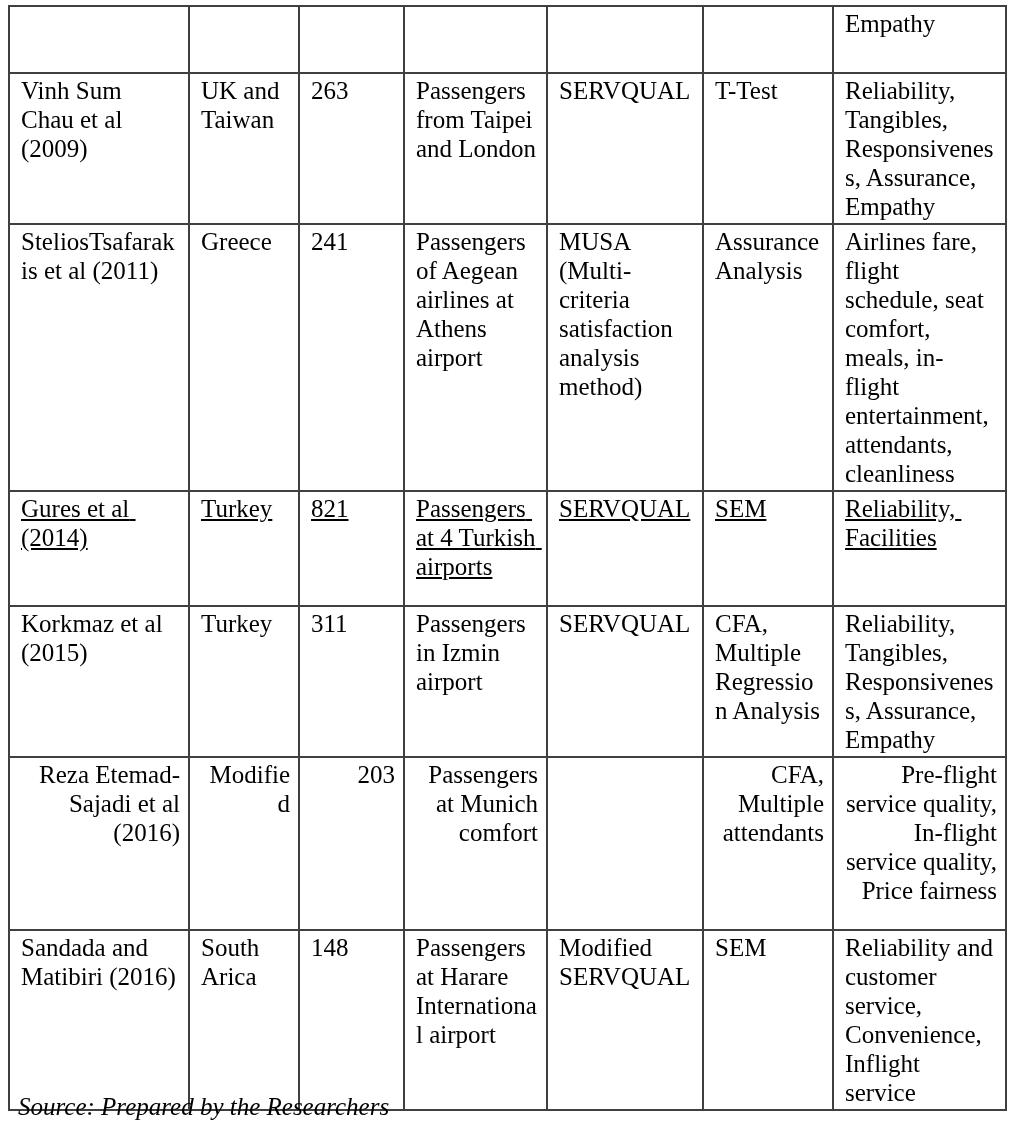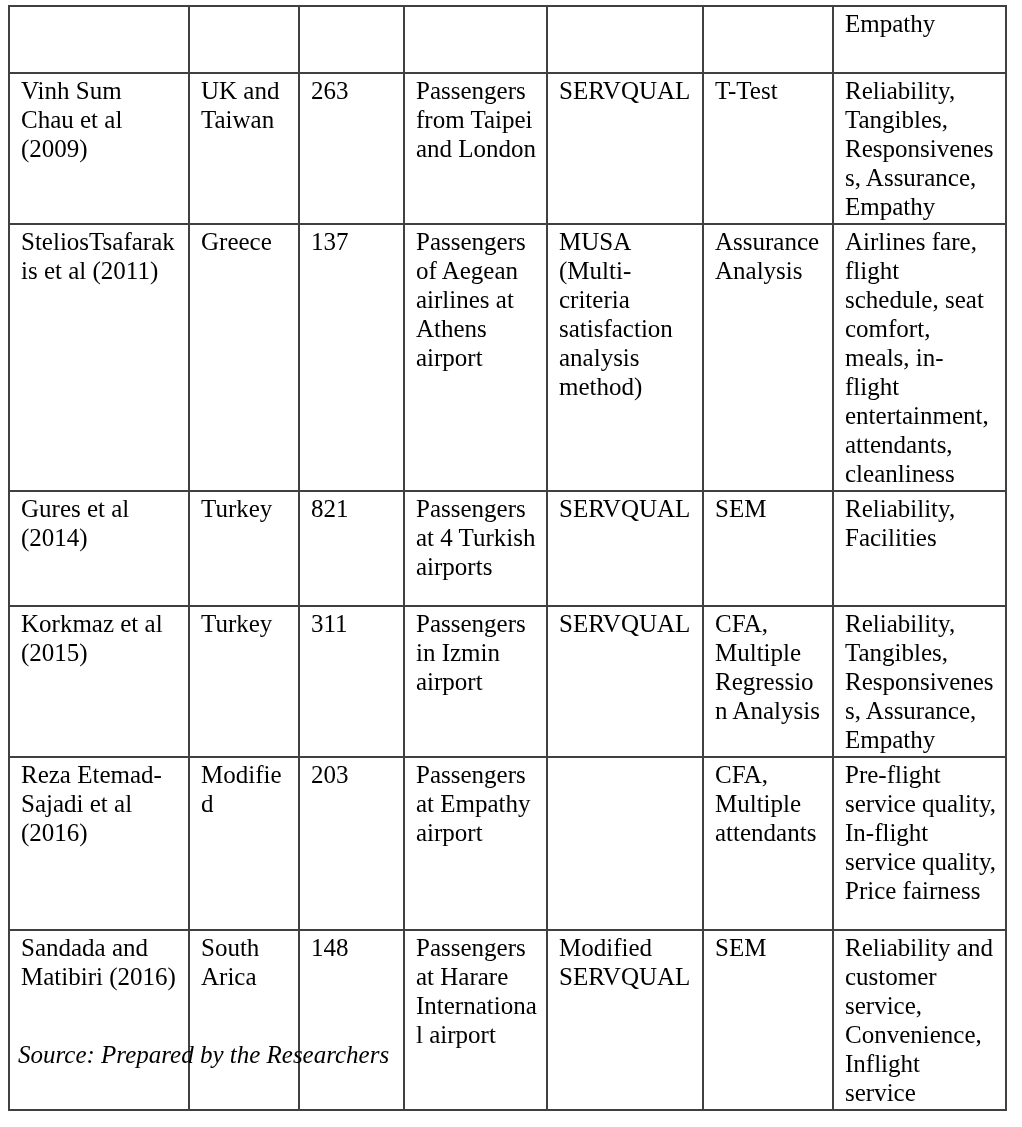--- a/index.html
+++ b/index.html
@@ -37,28 +37,28 @@
   col.c1 { width: 180px; }
   col.c2 { width: 110px; }
   col.c3 { width: 105px; }
   col.c4 { width: 143px; }
   col.c5 { width: 156px; }
   col.c6 { width: 130px; }
   col.c7 { width: 173px; }
   tr.r0 { height: 67px; }
   tr.r1 { height: 145px; }
   tr.r2 { height: 263px; }
-  tr.r3 { height: 115px; }
+  tr.r3 { height: 115px; text-decoration: underline; }
   tr.r4 { height: 145px; }
-  tr.r5 { height: 173px; }
+  tr.r5 { height: 173px; text-align: right; }
   tr.r6 { height: 175px; padding-left: 39px; }
   .caption {
     position: absolute;
     left: 18px;
-    top: 1040px;
+    top: 1092px;
     font-size: 25px;
     line-height: 30px;
     font-style: italic;
     color: #000000;
   }
 </style>
 </head>
 <body>
 
 <div class="page">
@@ -88,21 +88,21 @@
         <td>UK and Taiwan</td>
         <td>263</td>
         <td>Passengers from Taipei and London</td>
         <td>SERVQUAL</td>
         <td>T-Test</td>
         <td>Reliability, Tangibles, Responsiveness, Assurance, Empathy</td>
       </tr>
       <tr class="r2">
         <td>SteliosTsafarakis et al (2011)</td>
         <td>Greece</td>
-        <td>137</td>
+        <td>241</td>
         <td>Passengers of Aegean airlines at Athens airport</td>
         <td>MUSA (Multi-criteria satisfaction analysis method)</td>
         <td>Assurance Analysis</td>
         <td>Airlines fare, flight schedule, seat comfort, meals, in-flight entertainment, attendants, cleanliness</td>
       </tr>
       <tr class="r3">
         <td>Gures et al (2014)</td>
         <td>Turkey</td>
         <td>821</td>
         <td>Passengers at 4 Turkish airports</td>
@@ -116,21 +116,21 @@
         <td>311</td>
         <td>Passengers in Izmin airport</td>
         <td>SERVQUAL</td>
         <td>CFA, Multiple Regression Analysis</td>
         <td>Reliability, Tangibles, Responsiveness, Assurance, Empathy</td>
       </tr>
       <tr class="r5">
         <td>Reza Etemad-Sajadi et al (2016)</td>
         <td>Modified</td>
         <td>203</td>
-        <td>Passengers at Empathy airport</td>
+        <td>Passengers at Munich comfort</td>
         <td></td>
         <td>CFA, Multiple attendants</td>
         <td>Pre-flight service quality,  In-flight service quality, Price fairness</td>
       </tr>
       <tr class="r6">
         <td>Sandada and Matibiri (2016)</td>
         <td>South Arica</td>
         <td>148</td>
         <td>Passengers at Harare International airport</td>
         <td>Modified SERVQUAL</td>

